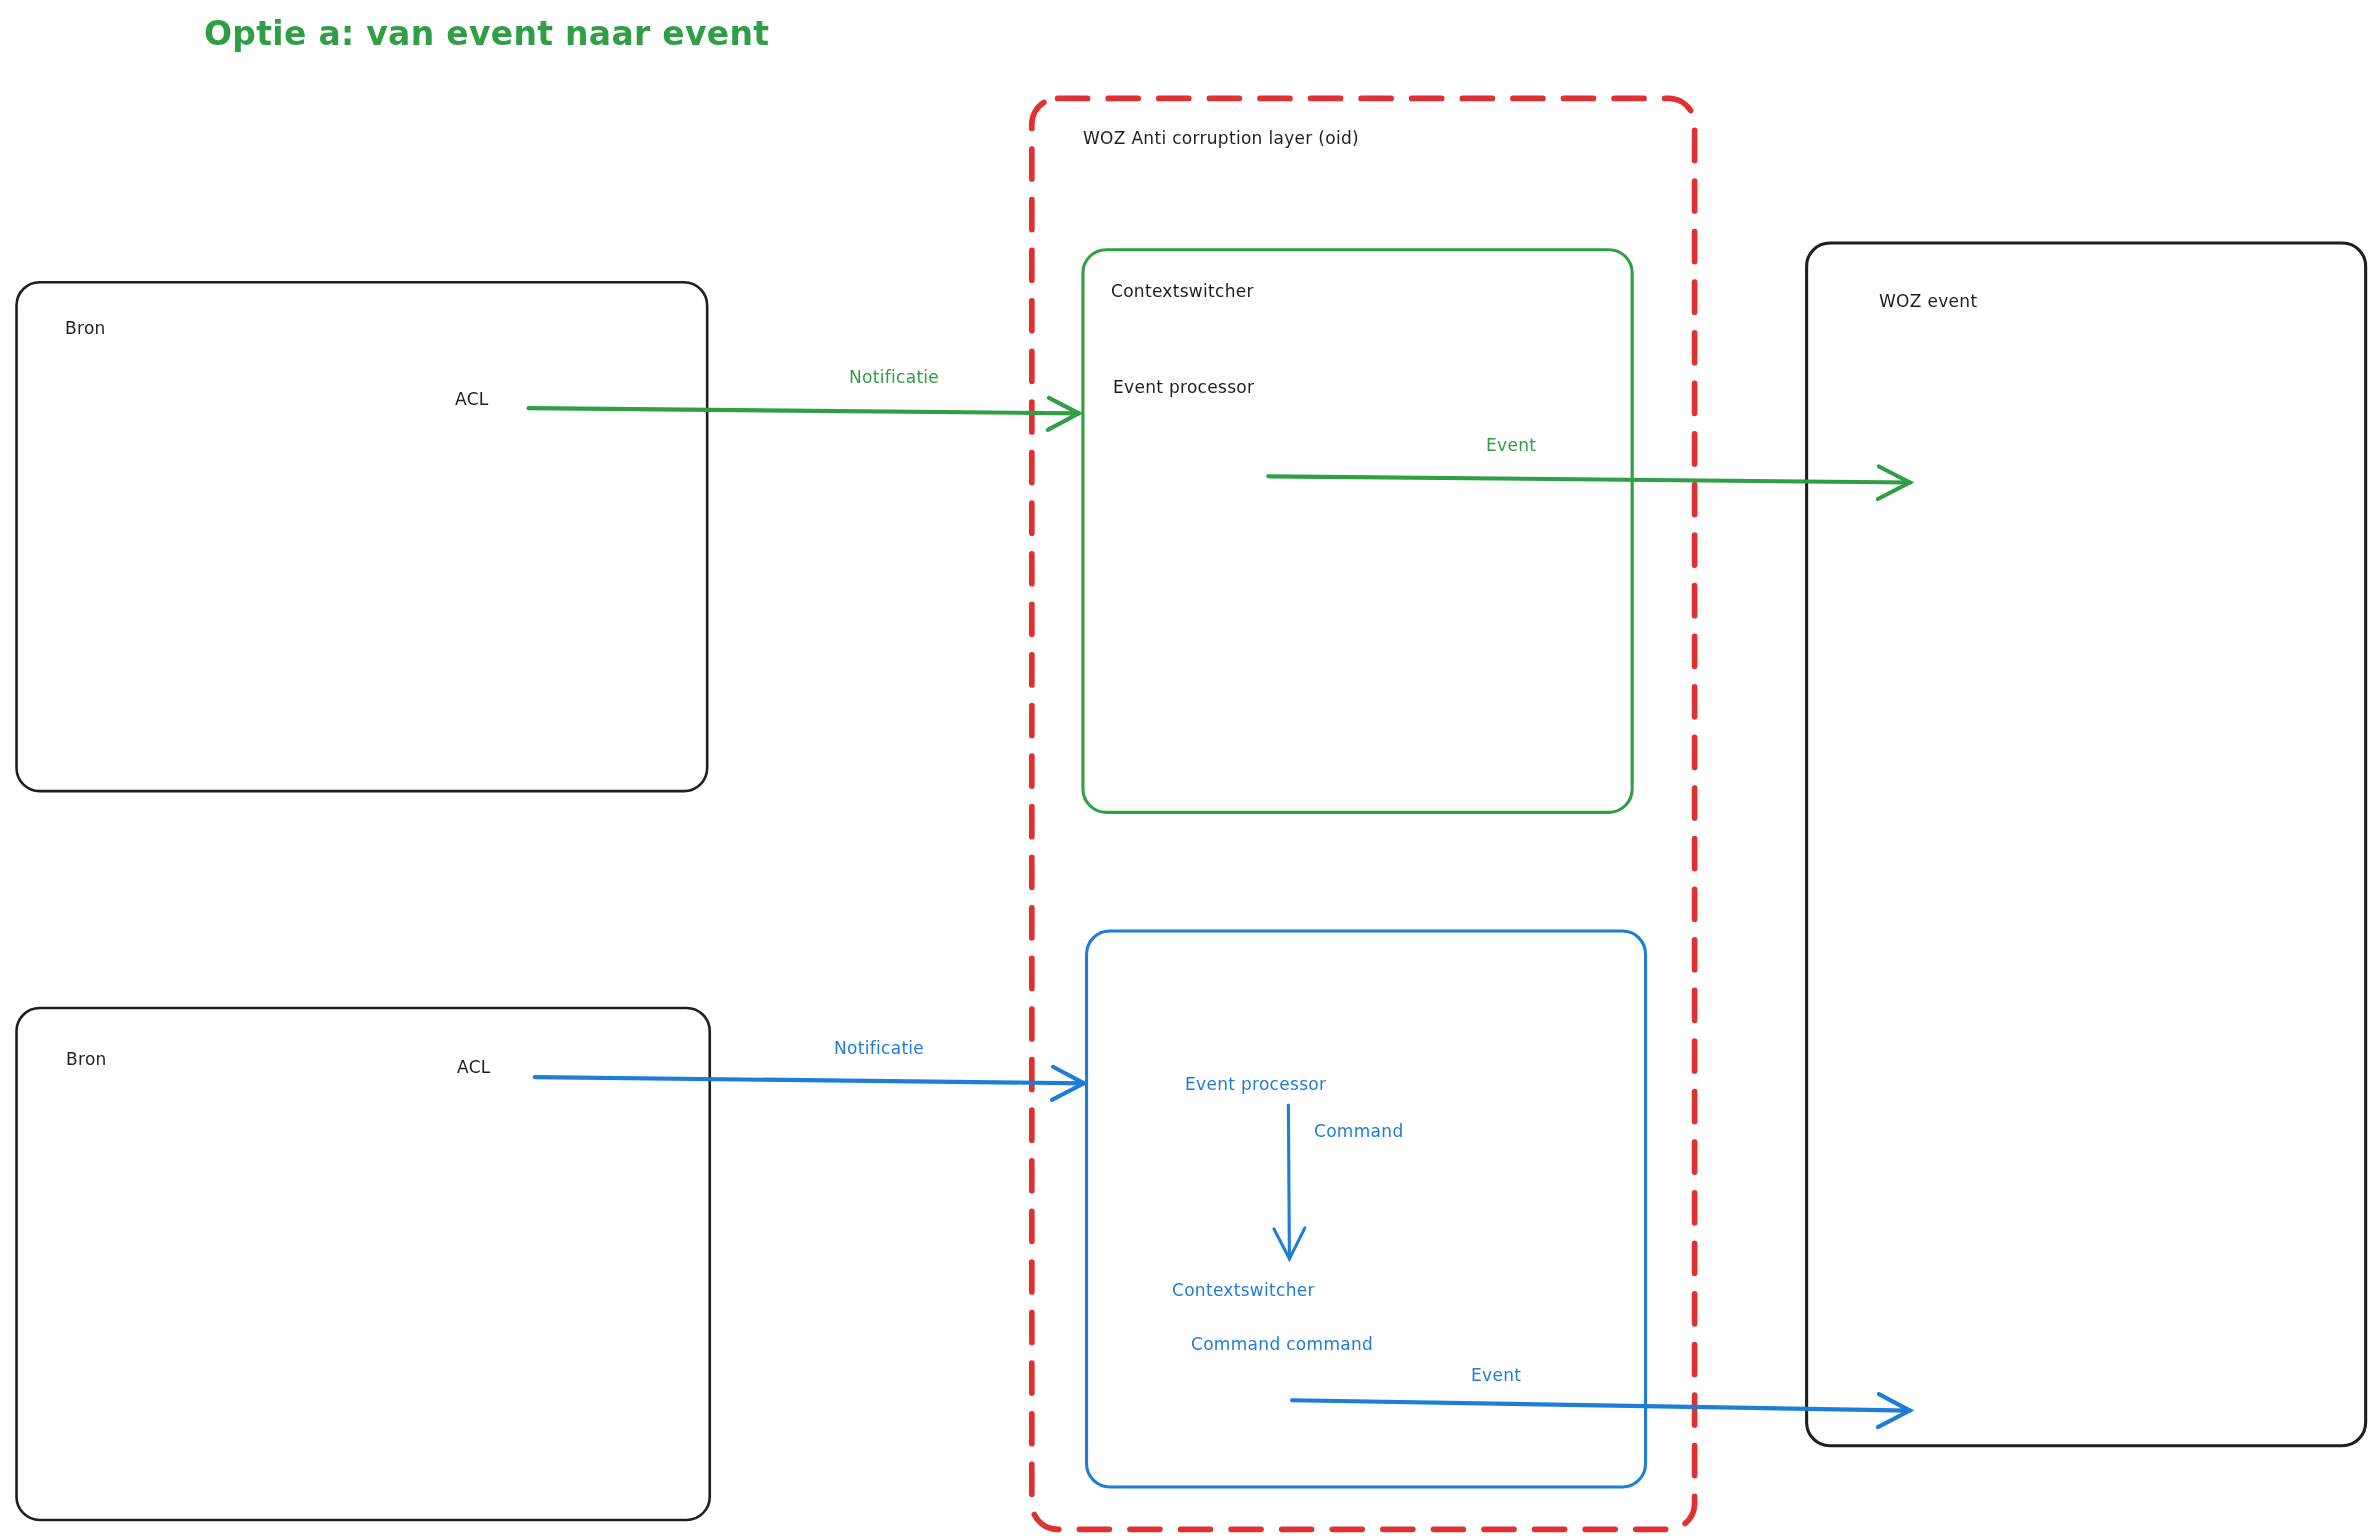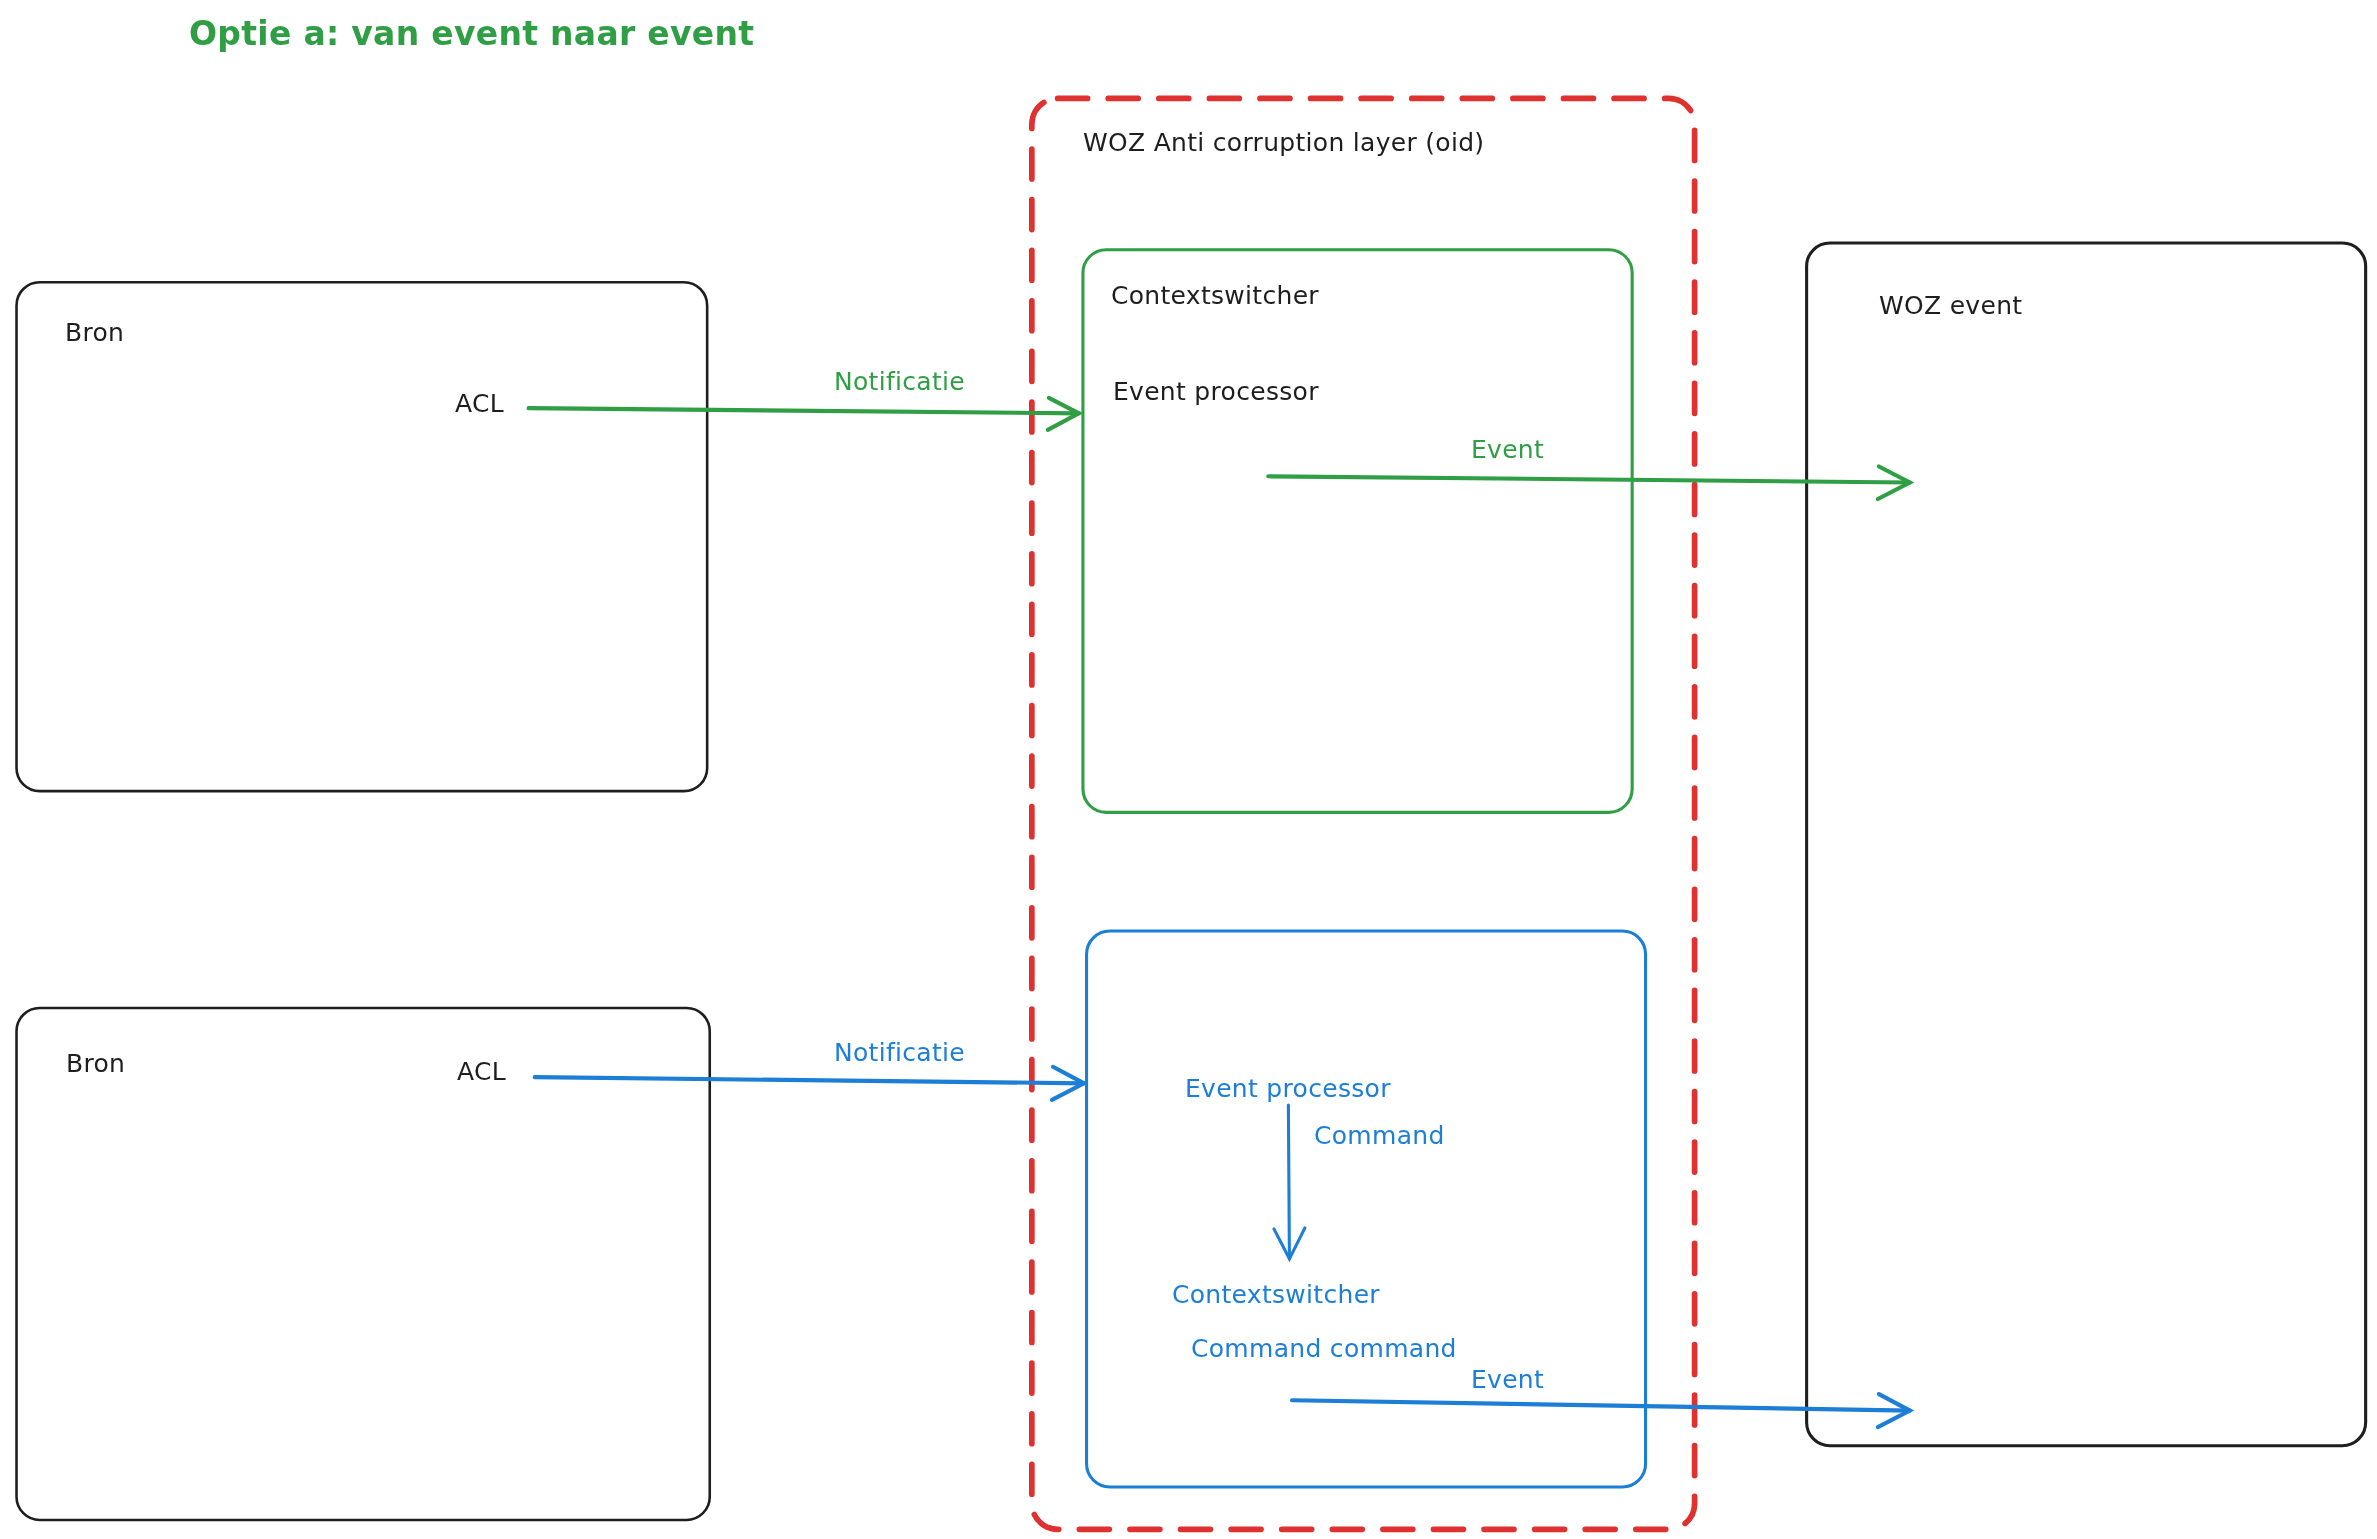--- a/index.html
+++ b/index.html
@@ -25,24 +25,24 @@
   .lbl {
     position: absolute;
     white-space: nowrap;
     line-height: 1.15;
     letter-spacing: 0.3px;
   }
   .title {
     font-size: 33px;
     font-weight: bold;
   }
-  .t-green { color: #2f9e44; }
+  .t-green { color: #2f9e44; margin-left: 15px; }
   .t-blue  { color: #1c7ed6; }
   .t-black { color: #1e1e1e; }
-  .body-lbl { font-size: 25px; }
+  .body-lbl { font-size: 17px; }
 </style>
 </head>
 <body>
 
 <div id="canvas">
 
   <svg id="shapes" viewBox="0 0 4605 2982" xmlns="http://www.w3.org/2000/svg">
 
     <rect x="32" y="546" width="1338" height="986" rx="45" ry="45" fill="none" stroke="#1e1e1e" stroke-width="5"></rect>
 

